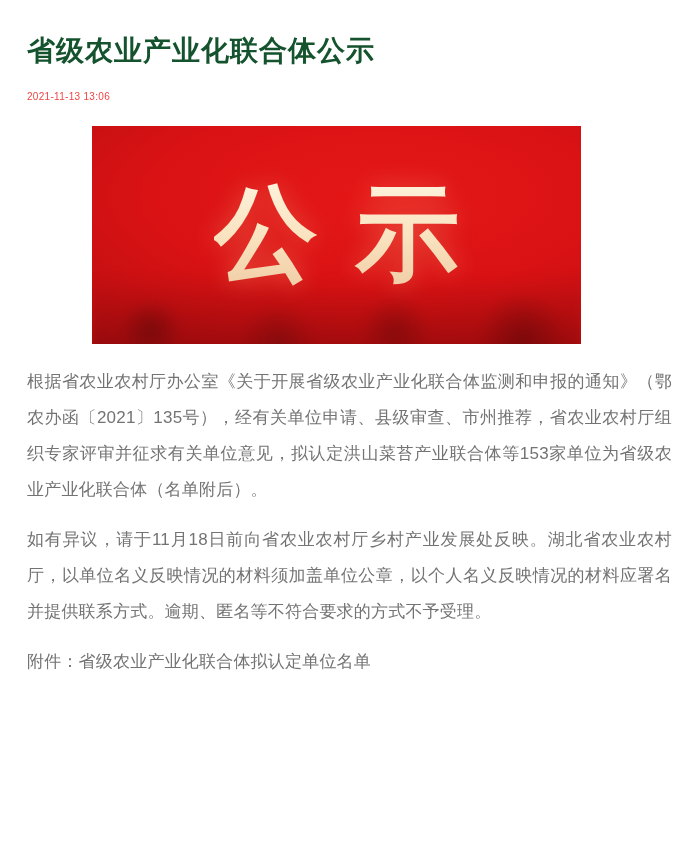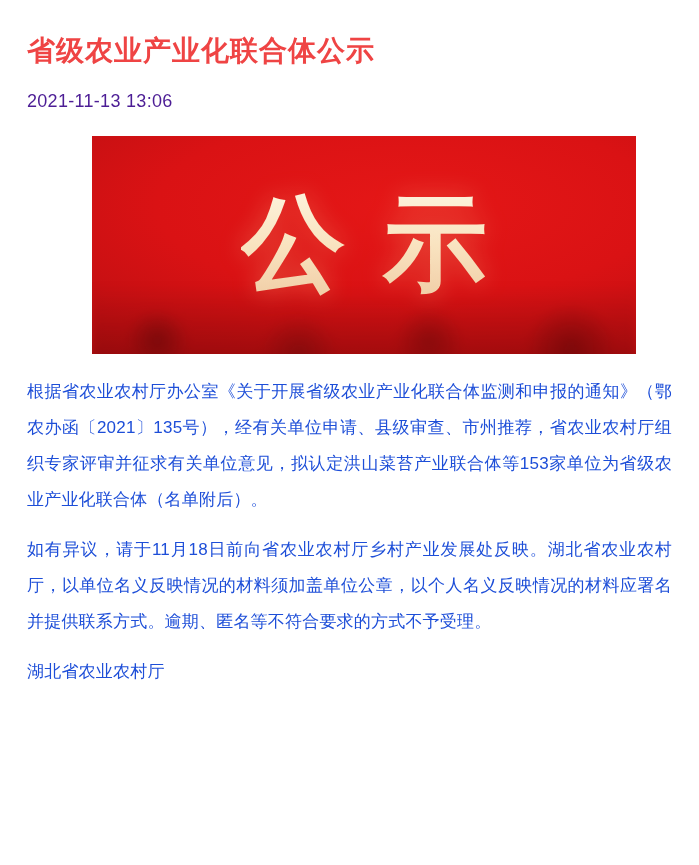--- a/index.html
+++ b/index.html
@@ -15,33 +15,33 @@
   }
   .article {
     padding: 0 27px;
   }
   .page-title {
     margin: 0;
     padding-top: 34px;
     font-size: 28px;
     line-height: 34px;
     font-weight: bold;
-    color: #ef4444;
+    color: #14532d;
     letter-spacing: 1px;
   }
   .publish-date {
     margin-top: 23px;
-    font-size: 18px;
-    color: #4c1d95;
+    font-size: 10px;
+    color: #ef4444;
     letter-spacing: 0.3px;
   }
   .banner-wrap {
     margin-top: 24px;
     margin-left: 65px;
-    width: 544px;
+    width: 489px;
     height: 218px;
   }
   .banner {
     position: relative;
     width: 100%;
     height: 100%;
     display: flex;
     align-items: center;
     justify-content: center;
     overflow: hidden;
@@ -76,21 +76,21 @@
     filter: drop-shadow(0 0 12px rgba(255, 205, 150, 0.35));
     white-space: nowrap;
   }
   .content {
     margin-top: 20px;
   }
   .content p {
     margin: 0 0 24px 0;
     font-size: 17px;
     line-height: 36px;
-    color: #1d4ed8;
+    color: #737373;
     text-align: justify;
     letter-spacing: 0.2px;
   }
   .content p.tight {
     margin-bottom: 14px;
   }
 </style>
 </head>
 <body>
 
@@ -102,16 +102,16 @@
 
   <div class="banner-wrap">
     <div class="banner">
       <span class="banner-text">公示</span>
     </div>
   </div>
 
   <div class="content">
     <p class="tight">根据省农业农村厅办公室《关于开展省级农业产业化联合体监测和申报的通知》（鄂农办函〔2021〕135号），经有关单位申请、县级审查、市州推荐，省农业农村厅组织专家评审并征求有关单位意见，拟认定洪山菜苔产业联合体等153家单位为省级农业产业化联合体（名单附后）。</p>
     <p class="tight">如有异议，请于11月18日前向省农业农村厅乡村产业发展处反映。湖北省农业农村厅，以单位名义反映情况的材料须加盖单位公章，以个人名义反映情况的材料应署名并提供联系方式。逾期、匿名等不符合要求的方式不予受理。</p>
-    <p>湖北省农业农村厅</p>
+    <p>附件：省级农业产业化联合体拟认定单位名单</p>
   </div>
 
 </div>
 
 </body></html>

